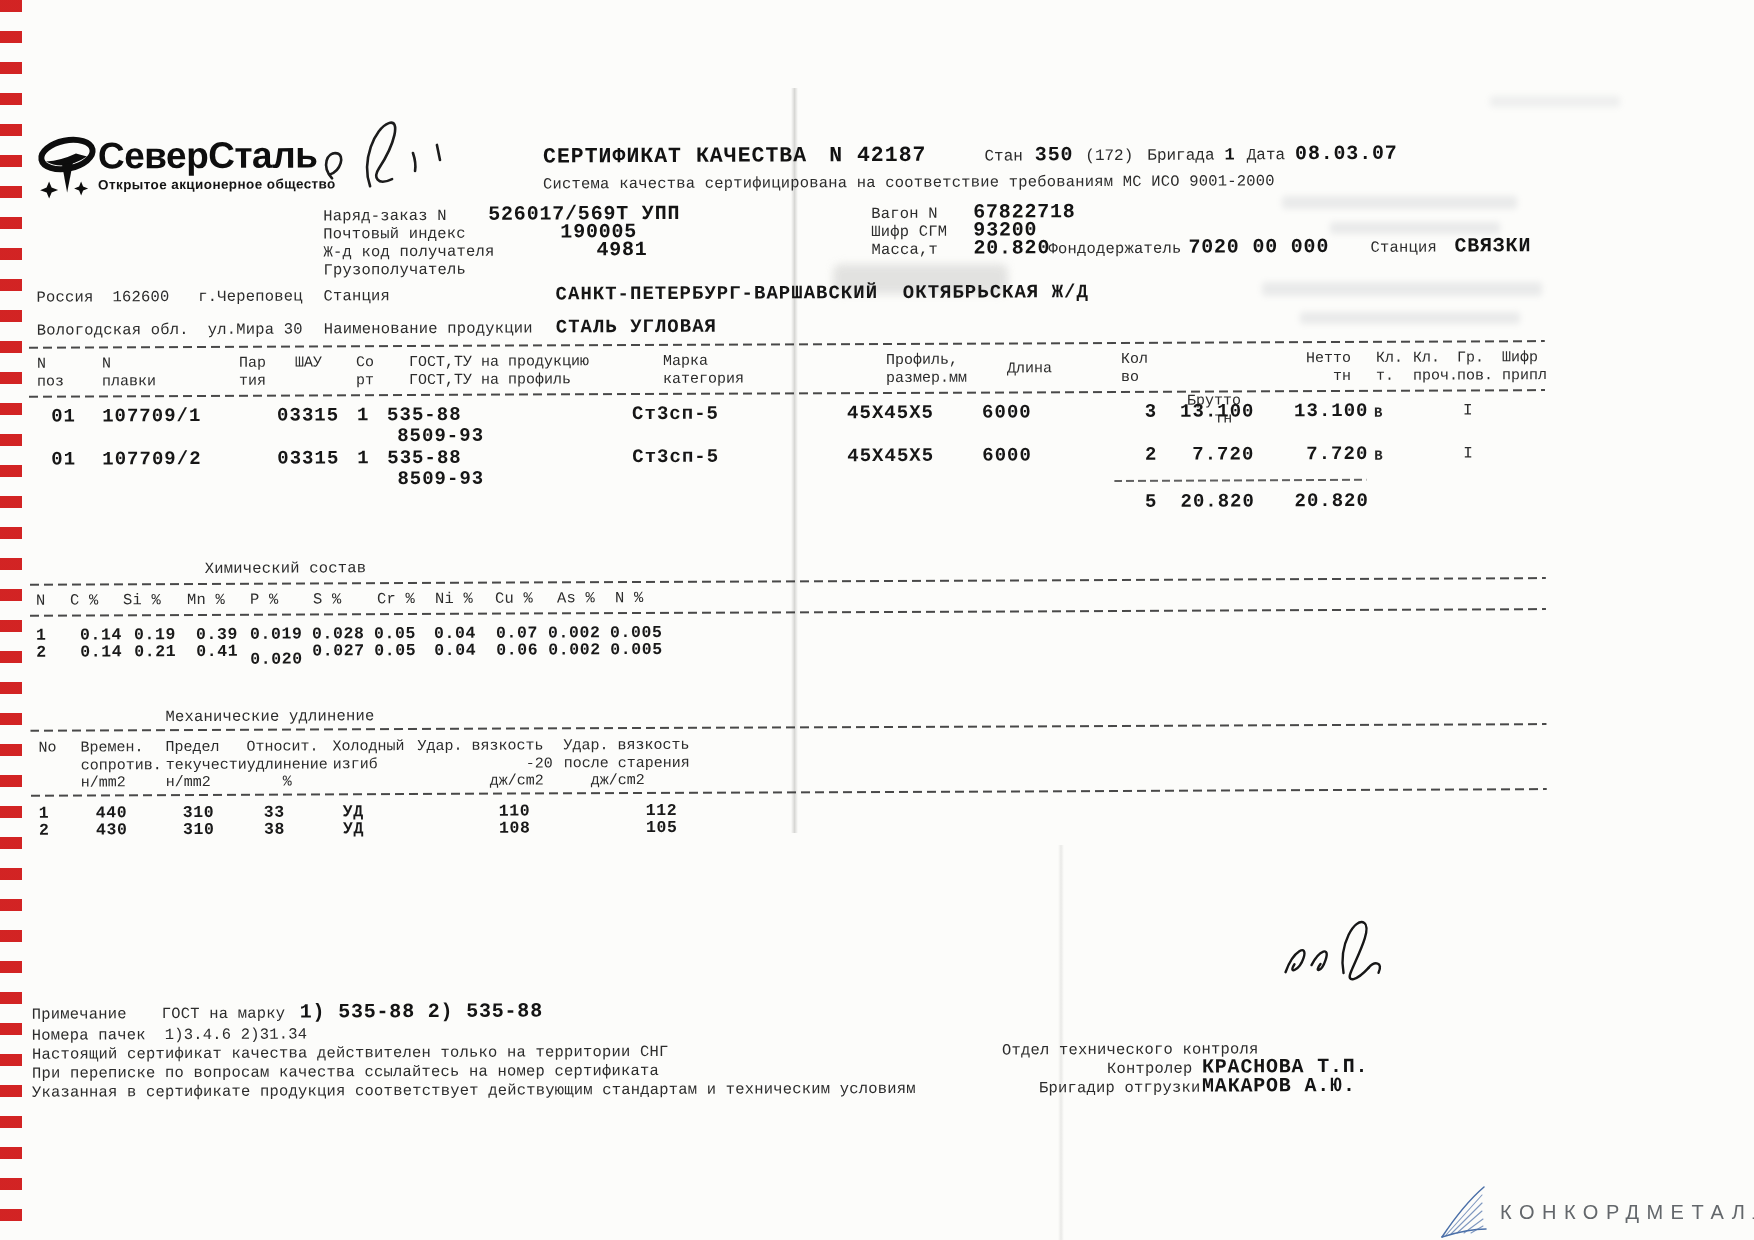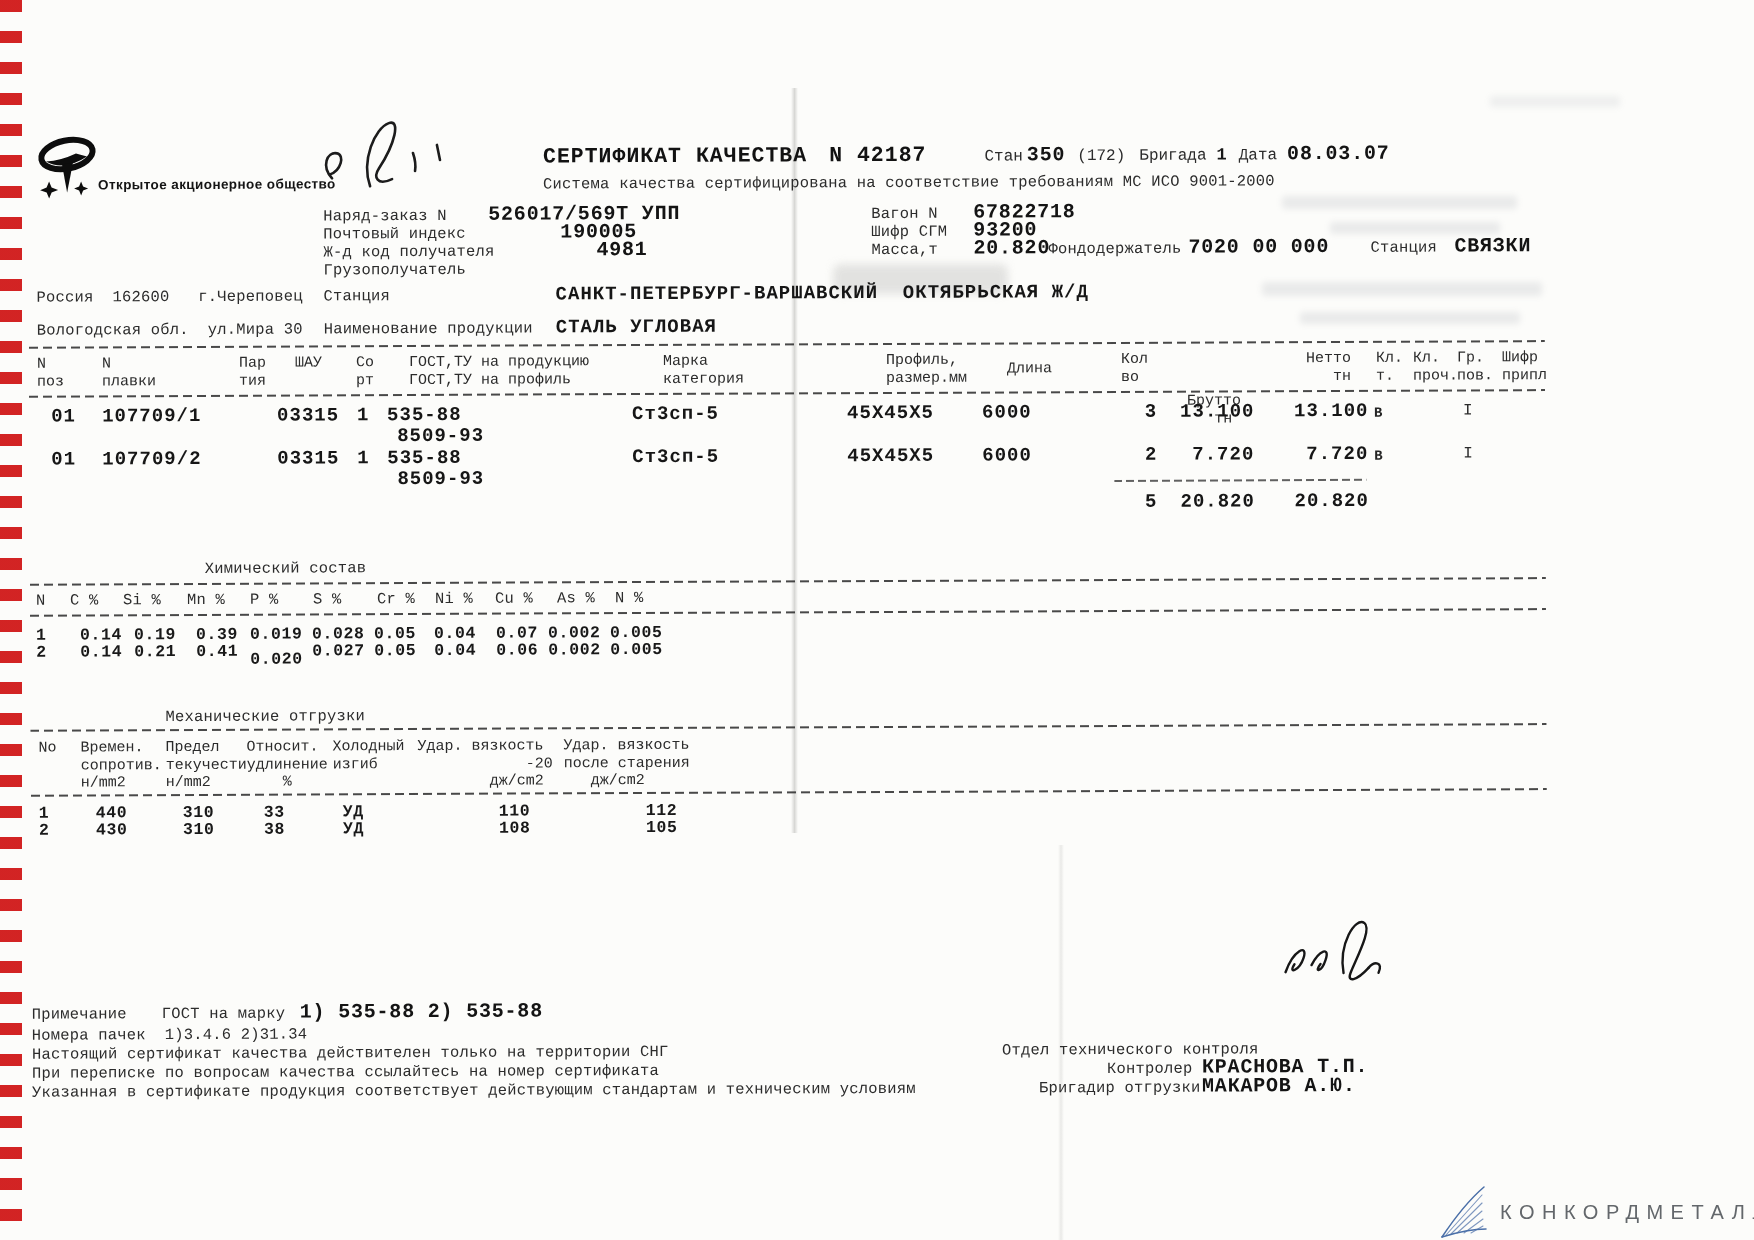--- a/index.html
+++ b/index.html
@@ -50,36 +50,37 @@
 
   <div class="tilt">
 
     <svg class="abs" style="left:36px;top:131px;" width="64" height="68" viewBox="0 0 64 68">
       <ellipse cx="33" cy="20" rx="26" ry="14" fill="none" stroke="#0d0d0d" stroke-width="6" transform="rotate(-11 33 20)"></ellipse>
       <path d="M12 27 Q30 37 53 22 L42 19 Q27 26 12 27 Z" fill="#0d0d0d"></path>
       <path d="M28 30 L39 28 L33 58 Z" fill="#0d0d0d"></path>
       <polygon points="15,47 17.5,53 24,55.5 17.5,58 15,64 12.5,58 6,55.5 12.5,53" fill="#0d0d0d"></polygon>
       <polygon points="47,47 49,52 54,54 49,56 47,61 45,56 40,54 45,52" fill="#0d0d0d"></polygon>
     </svg>
+    <div class="abs sans logo-name" style="left:100px;top:132px;">СеверСталь</div>
     <div class="abs sans logo-sub" style="left:100px;top:174px;">Открытое акционерное общество</div>
 
     <svg class="abs" style="left:318px;top:112px;" width="165" height="90" viewBox="0 0 165 90">
       <g fill="none" stroke="#1c1c1c" stroke-width="2.6" stroke-linecap="round">
         <path d="M16,64 C5,52 11,37 21,39 C29,41 25,56 14,60"></path>
         <path d="M54,72 C45,46 59,14 73,9 C85,5 79,30 63,54 C57,63 61,72 76,65"></path>
         <path d="M97,39 C99,45 100,51 99,57"></path>
         <path d="M121,31 L124,46"></path>
       </g>
     </svg>
 
     <div class="abs" style="left:545px;top:143px;display:flex;align-items:baseline;">
       <span class="mono title">СЕРТИФИКАТ  КАЧЕСТВА</span>
       <span class="mono title" style="margin-left:22px;">N 42187</span>
       <span class="mono t16" style="margin-left:58px;">Стан</span>
-      <span class="mono b20" style="margin-left:4px;">350</span>
+      <span class="mono b20" style="margin-left:12px;">350</span>
       <span class="mono t16" style="margin-left:12px;">(172)</span>
       <span class="mono t16" style="margin-left:14px;">Бригада</span>
       <span class="mono b17" style="margin-left:10px;">1</span>
       <span class="mono t16" style="margin-left:12px;">Дата</span>
       <span class="mono b20" style="margin-left:10px;">08.03.07</span>
     </div>
     <div class="abs mono t15" style="left:545px;top:174px;">Система качества сертифицирована на соответствие требованиям МС ИСО 9001-2000</div>
 
     <div class="abs mono t15" style="left:325px;top:205px;">Наряд-заказ N</div>
     <div class="abs mono b20" style="left:490px;top:201px;">526017/569Т УПП</div>
@@ -218,21 +219,21 @@
       <div class="abs mono b16" style="left:196px;top:639px;">0.41</div>
       <div class="abs mono b16" style="left:250px;top:639px;margin-top:8px;">0.020</div>
       <div class="abs mono b16" style="left:312px;top:639px;">0.027</div>
       <div class="abs mono b16" style="left:374px;top:639px;">0.05</div>
       <div class="abs mono b16" style="left:434px;top:639px;">0.04</div>
       <div class="abs mono b16" style="left:496px;top:639px;">0.06</div>
       <div class="abs mono b16" style="left:548px;top:639px;">0.002</div>
       <div class="abs mono b16" style="left:610px;top:639px;">0.005</div>
     </div>
 
-    <div class="abs mono t15" style="left:165px;top:705px;">Механические отгрузки</div>
+    <div class="abs mono t15" style="left:165px;top:705px;">Механические удлинение</div>
     <div class="dash" style="left:30px;top:726px;width:1516px;"></div>
 
     <div class="abs mono hdr" style="left:38px;top:736px;">No</div>
     <div class="abs mono hdr" style="left:80px;top:736px;">Времен.
 сопротив.
 н/mm2</div>
     <div class="abs mono hdr" style="left:165px;top:736px;">Предел
 текучести
 н/mm2</div>
     <div class="abs mono hdr" style="left:246px;top:736px;">Относит.

